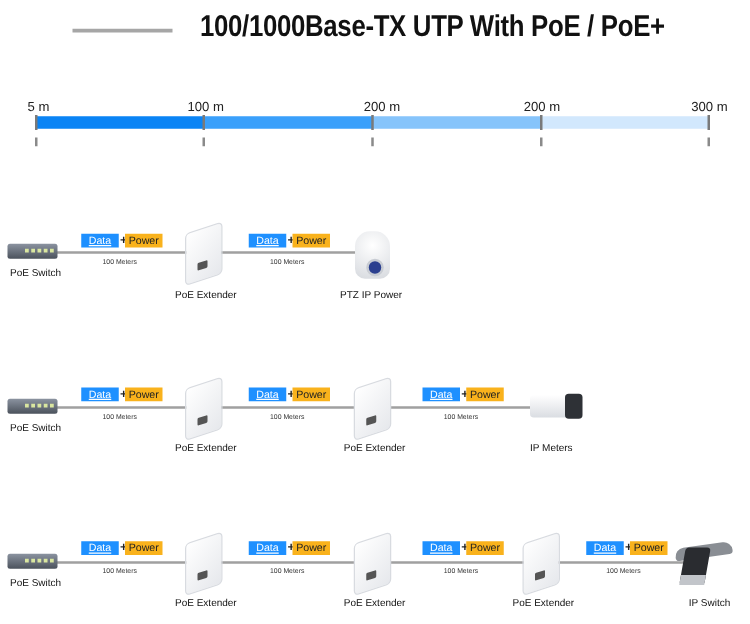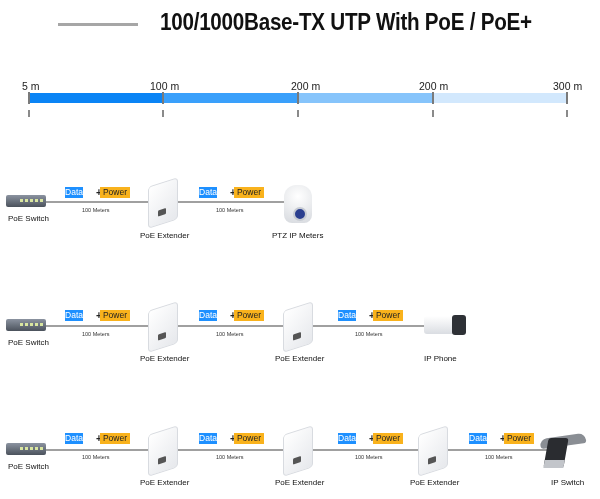--- a/index.html
+++ b/index.html
@@ -9,21 +9,21 @@
   .title-line { left:58px; top:23px; width:80px; height:3px; background:#a6a6a6; }
   .title { left:160px; top:8px; font-size:24px; font-weight:bold; letter-spacing:-0.3px;
            font-family:"Liberation Sans", sans-serif; color:#111; transform:scaleX(0.86); transform-origin:left top; white-space:nowrap; }
   .tick-label { font-size:10.5px; color:#222; top:80px; white-space:nowrap; }
   .bar-seg { top:93px; height:10px; }
   .bar-div { top:92px; width:2px; height:12px; background:#7a7a7a; }
   .tick-below { top:110px; width:2px; height:7px; background:#8a8a8a; }
 
   .cable { height:2px; background:#a0a0a0; }
   .tag { height:11px; font-size:8.5px; line-height:11px; text-align:center; color:#fff; }
-  .tag.data { background:#1e90ff; width:18px; }
+  .tag.data { background:#1e90ff; width:30px;text-decoration:underline; }
   .tag.power { background:#f9b21c; color:#222; width:30px; }
   .plus { font-size:10px; font-weight:bold; color:#222; line-height:11px; }
   .meters { font-size:5.5px; color:#333; white-space:nowrap; }
   .dev-label { font-size:8px; color:#111; white-space:nowrap; }
 
   
   .switch { width:40px; height:12px; background:linear-gradient(#8b93a0,#4b525c); border-radius:2px; }
   .switch .ports { position:absolute; left:14px; top:4px; display:flex; gap:2px; }
   .switch .ports span { width:3px; height:3px; background:#d9e6a0; display:block; }
   .extender { width:28px; height:40px; background:linear-gradient(135deg,#ffffff,#e6e8ec); border:1px solid #d8dbe0; border-radius:4px; transform:skewY(-18deg); }
@@ -93,21 +93,21 @@
   <span class="abs dev-label" style="left:140px;top:231px">PoE Extender</span>
 
   <span class="abs tag data" style="left:199px;top:187px">Data</span>
   <span class="abs plus" style="left:230px;top:187px">+</span>
   <span class="abs tag power" style="left:234px;top:187px">Power</span>
   <span class="abs meters" style="left:216px;top:207px">100 Meters</span>
 
   <div class="abs ptz" style="left:284px;top:185px">
       <div class="lens"></div>
     </div>
-  <span class="abs dev-label" style="left:272px;top:231px">PTZ IP Meters</span>
+  <span class="abs dev-label" style="left:272px;top:231px">PTZ IP Power</span>
 </div>
 
 <div>
   <div class="abs cable" style="left:40px;top:325px;width:390px"></div>
 
   <div class="abs switch" style="left:6px;top:319px">
       <div class="ports">
         <span></span>
         <span></span>
         <span></span>
@@ -138,21 +138,21 @@
   <span class="abs dev-label" style="left:275px;top:354px">PoE Extender</span>
 
   <span class="abs tag data" style="left:338px;top:310px">Data</span>
   <span class="abs plus" style="left:369px;top:310px">+</span>
   <span class="abs tag power" style="left:373px;top:310px">Power</span>
   <span class="abs meters" style="left:355px;top:331px">100 Meters</span>
 
   <div class="abs bullet" style="left:424px;top:316px">
       <div class="front"></div>
     </div>
-  <span class="abs dev-label" style="left:424px;top:354px">IP Phone</span>
+  <span class="abs dev-label" style="left:424px;top:354px">IP Meters</span>
 </div>
 
 <div>
   <div class="abs cable" style="left:40px;top:449px;width:510px"></div>
 
   <div class="abs switch" style="left:6px;top:443px">
       <div class="ports">
         <span></span>
         <span></span>
         <span></span>

